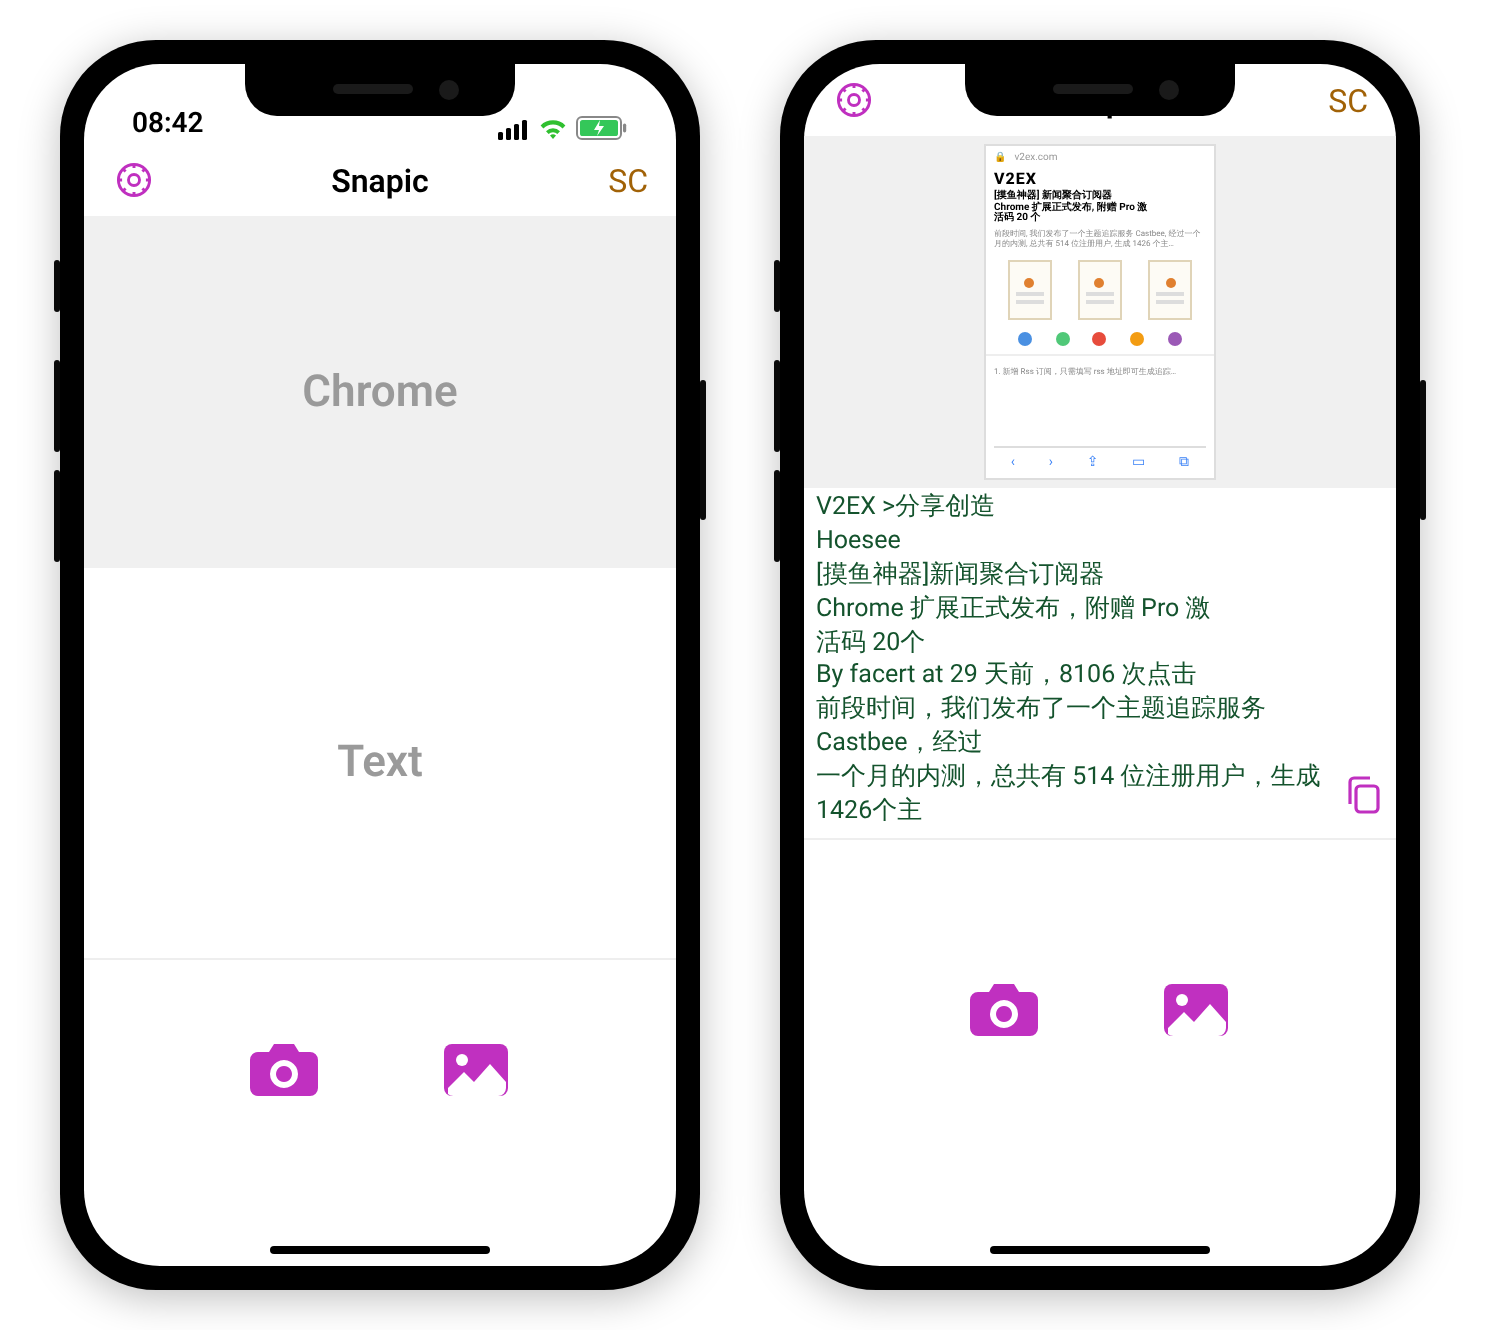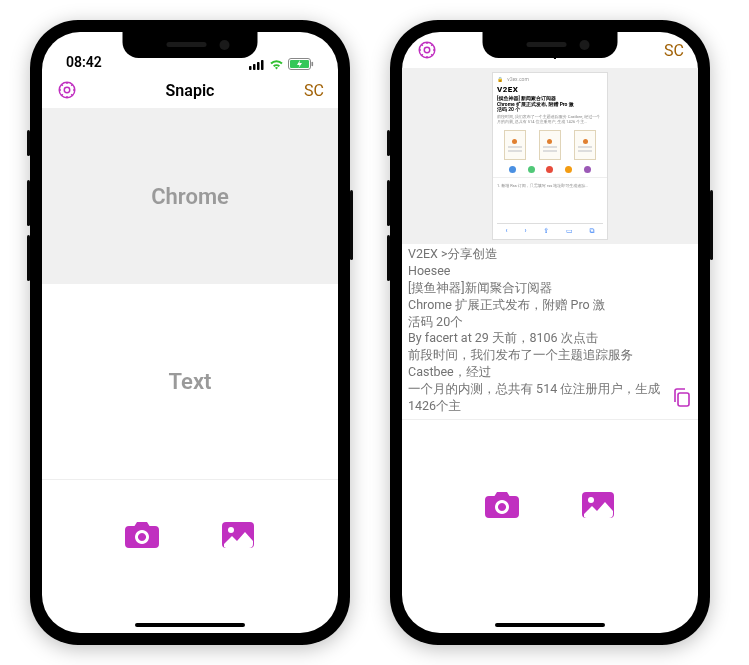--- a/index.html
+++ b/index.html
@@ -190,21 +190,21 @@
   .text-section-filled {
     background: #fff;
     height: 176px;
     border-bottom: 1px solid #eee;
     position: relative;
     padding: 2px 6px;
   }
   .ocr-text {
     font-size: 12.5px;
     line-height: 1.35;
-    color: #737373;
+    color: #14532d;
     white-space: pre-wrap;
   }
   .copy-icon {
     position: absolute;
     right: 6px;
     bottom: 6px;
     color: #c030c0;
   }
 
   .bottom-area {

